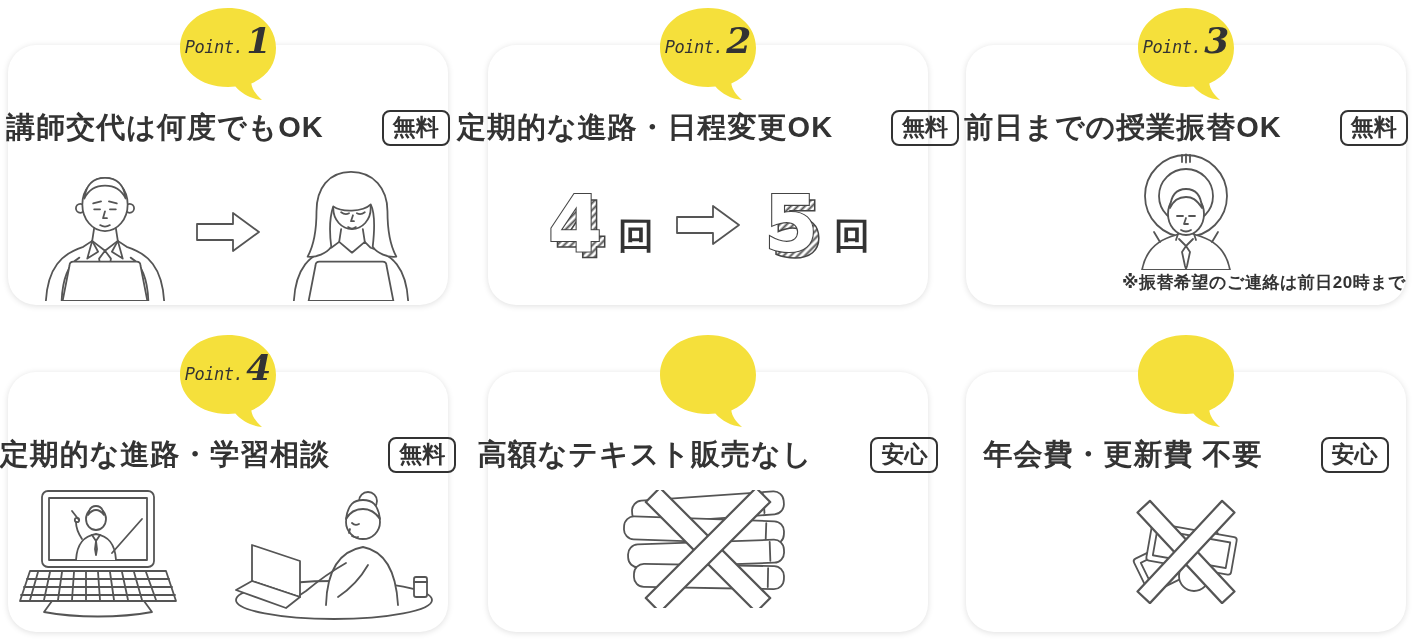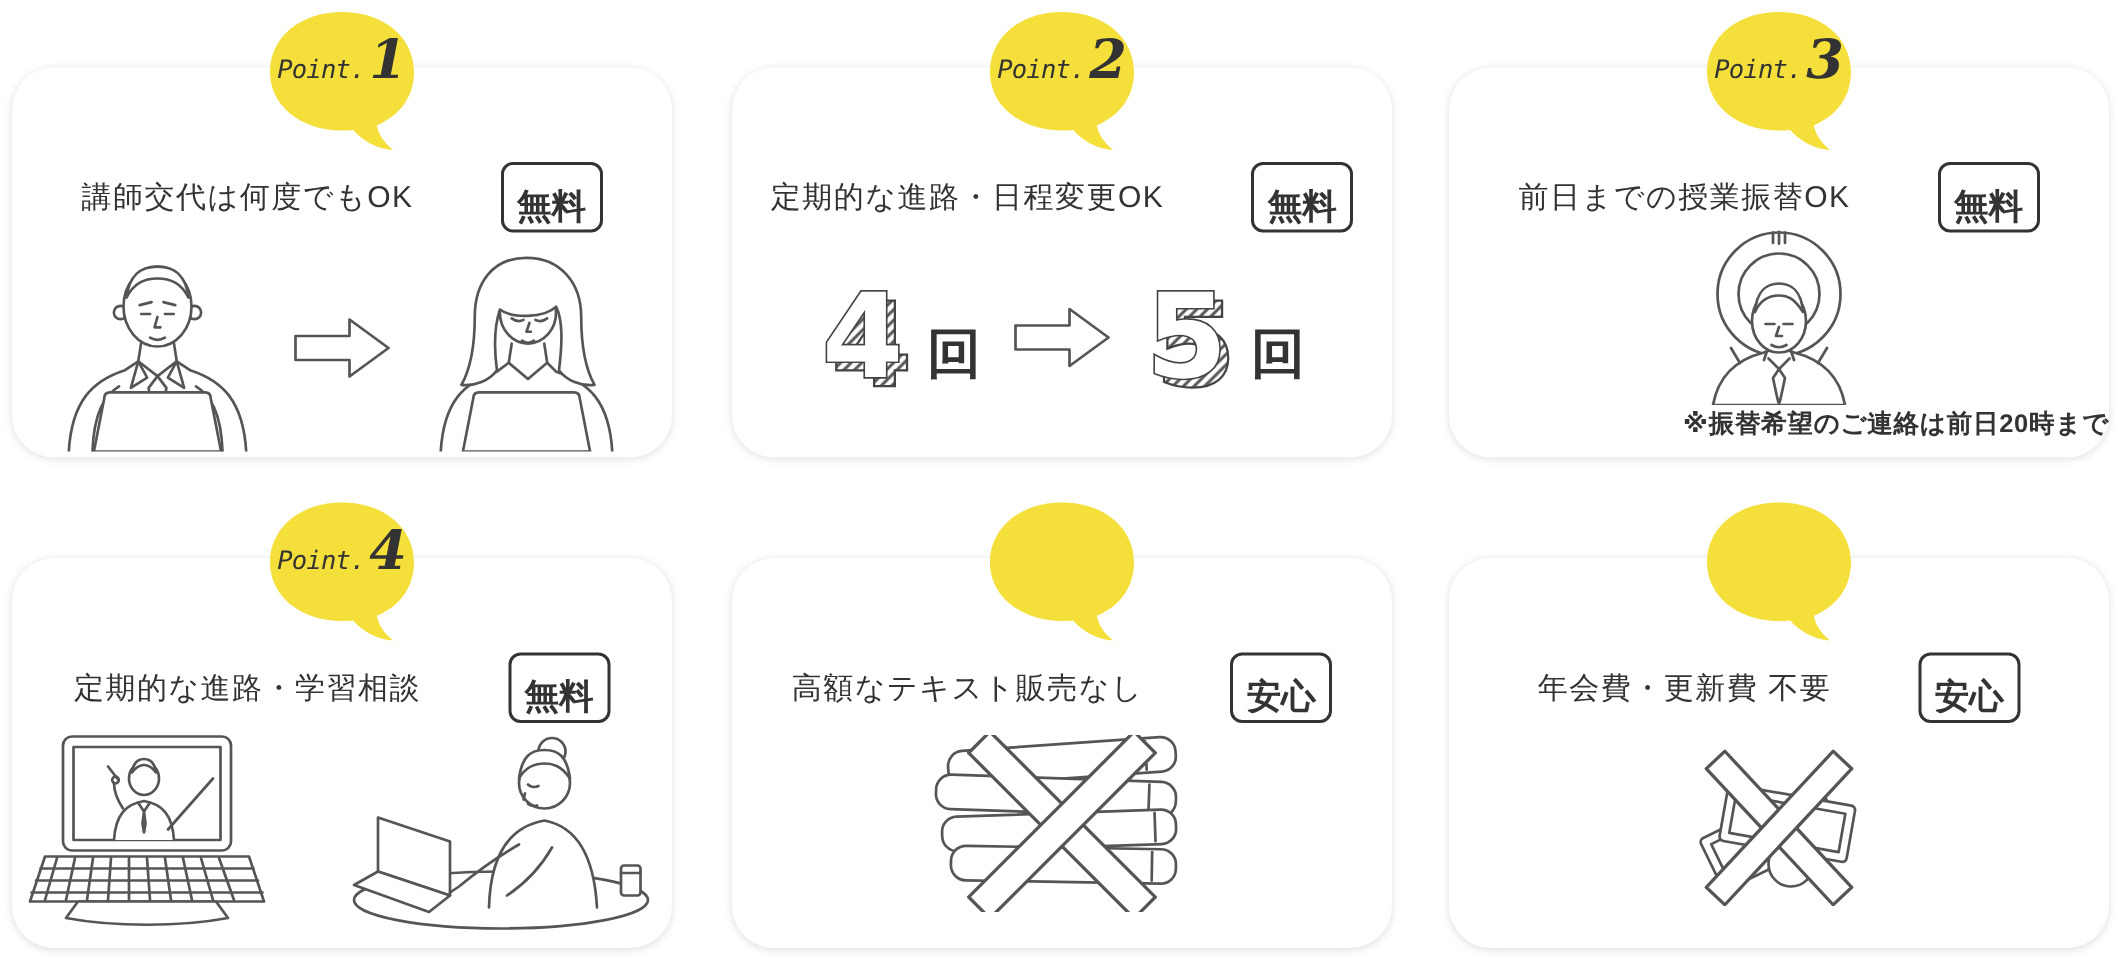--- a/index.html
+++ b/index.html
@@ -41,26 +41,26 @@
     font-style:italic;font-weight:600;font-size:36px;
     color:#333;margin-left:3px;
   }
 
   .title-row{
     position:absolute;top:63px;left:0;right:0;
     display:flex;justify-content:center;align-items:center;gap:14px;
     white-space:nowrap;
   }
   .title{
-    font-size:20px;font-weight:normal;color:#333;letter-spacing:1px;
+    font-size:29px;font-weight:bold;color:#333;letter-spacing:1px;
   }
   .badge{
     display:inline-block;border:2px solid #333;border-radius:8px;
     font-size:23px;font-weight:bold;color:#333;
-    padding:14px 9px 3px;line-height:1.15;margin-left:44px;
+    padding:2px 9px 3px;line-height:1.15;margin-left:44px;
   }
 
   .illo{
     position:absolute;left:0;right:0;
     display:flex;justify-content:center;align-items:center;
   }
   .illo-1{top:118px;height:138px;gap:22px;}
   .illo-2{top:136px;height:80px;align-items:flex-end;gap:12px;}
   .illo-3{top:106px;height:120px;}
   .illo-4{top:116px;height:134px;}

